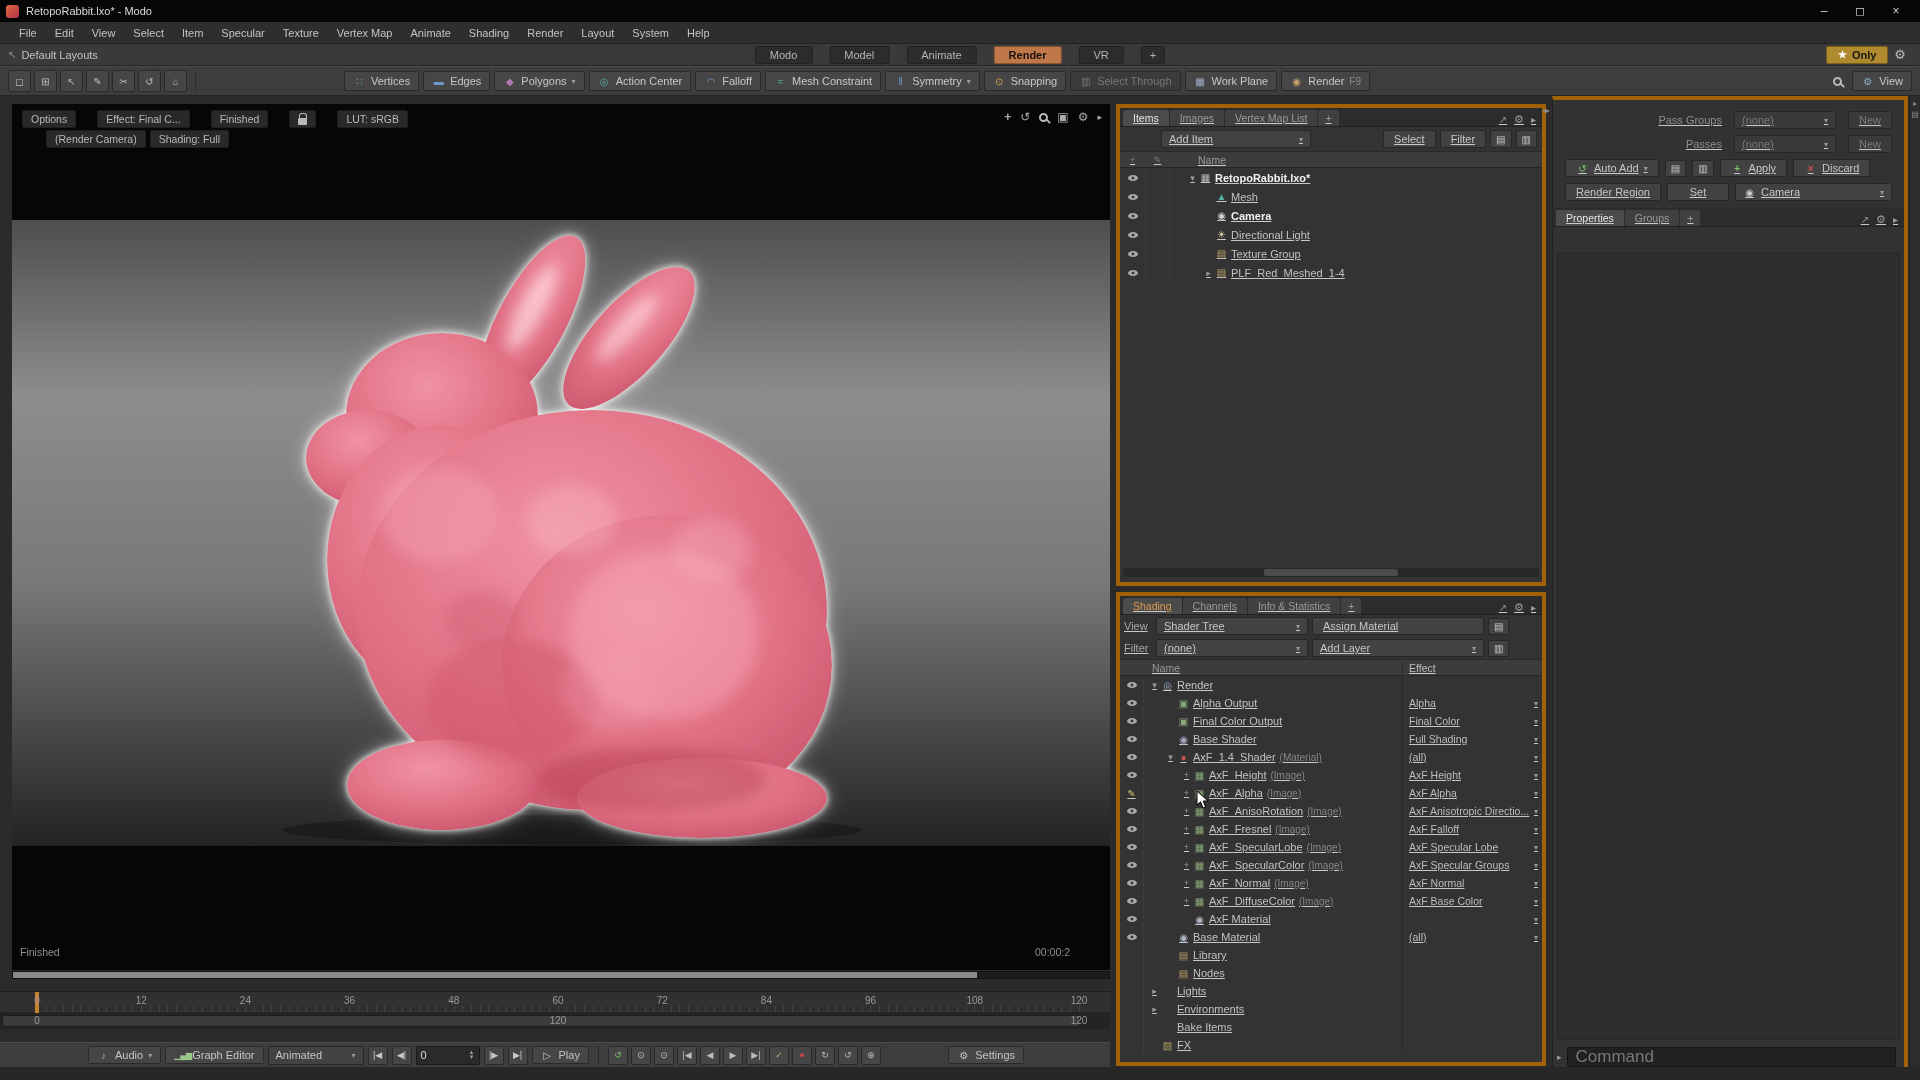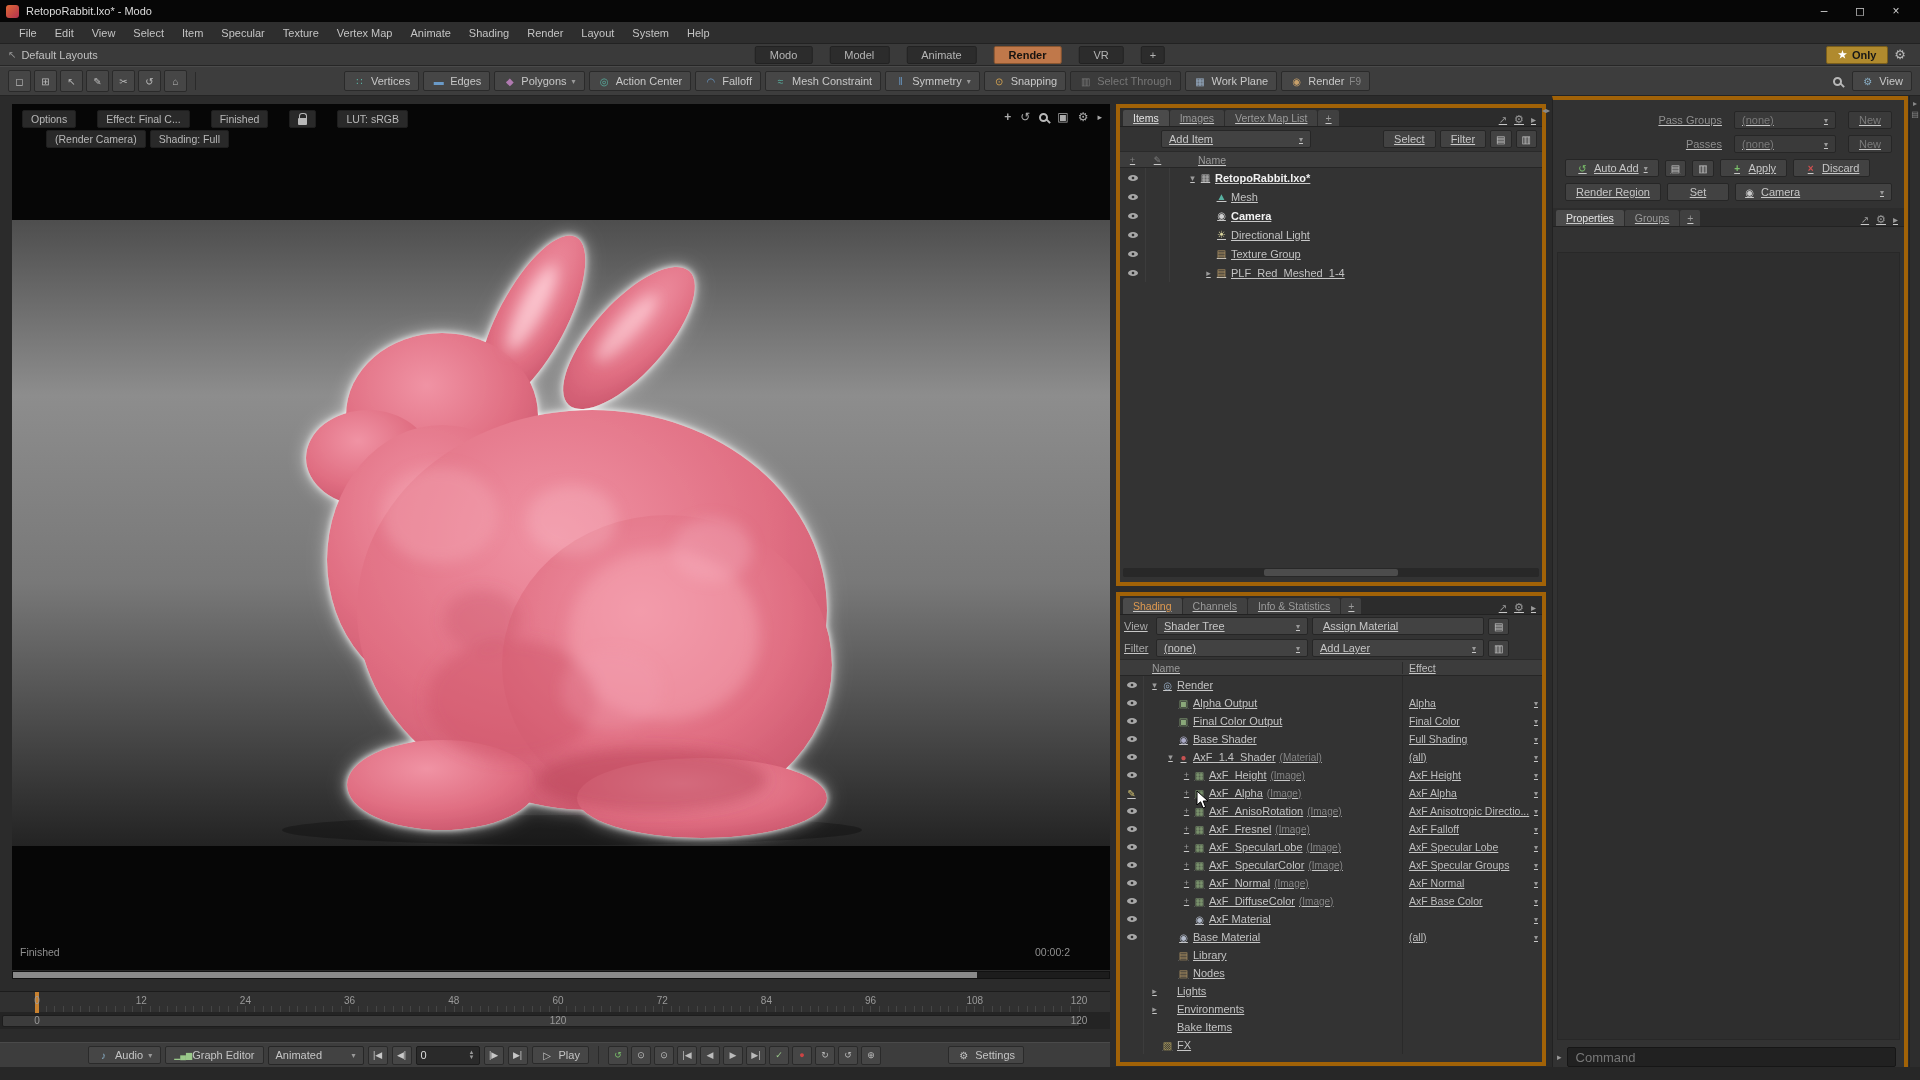--- a/index.html
+++ b/index.html
@@ -93,21 +93,21 @@
   .pencil{color:#d0c070;font-size:10px;}
 
   
   .right-panel{left:1552px;top:96px;width:356px;height:984px;background:#323232;border-left:1px solid #222;}
   .rp-row{display:flex;align-items:center;gap:12px;height:24px;padding:0 12px;}
   .rp-row.right{justify-content:flex-end;}
   .rp-label{color:#8f8f8f;}
   .rp-tabs{margin-top:4px;}
   .rp-body{position:absolute;left:4px;right:4px;top:152px;bottom:36px;background:#2e2e2e;border:1px solid #282828;}
   .command-row{position:absolute;left:4px;right:8px;bottom:8px;height:22px;display:flex;align-items:center;gap:5px;}
-  .command-input{flex:1;height:20px;background:#212121;border:1px solid #161616;border-radius:2px;color:#c8c8c8;padding:0 8px;font-family:"Liberation Sans",sans-serif;font-size:13px;}
+  .command-input{flex:1;height:20px;background:#212121;border:1px solid #161616;border-radius:2px;color:#c8c8c8;padding:0 8px;font-family:"Liberation Sans",sans-serif;font-size:17px;}
   .command-input::placeholder{color:#787878;}
 
   
   .timeline{position:absolute;left:0;top:991px;width:1110px;height:40px;}
   .ruler{position:absolute;left:0;right:0;top:0;height:22px;background:#303030;border-top:1px solid #1c1c1c;border-bottom:1px solid #242424;}
   .ruler-ticks{position:absolute;left:37px;right:26px;bottom:0;height:6px;background:repeating-linear-gradient(90deg,#454545 0 1px,transparent 1px 8.68px);}
   .tick{position:absolute;top:3px;transform:translateX(-50%);color:#9a9a9a;font-size:10px;}
   .playhead{position:absolute;left:35px;top:0;width:4px;height:22px;background:#c8812f;}
   .range-row{position:absolute;left:0;right:0;top:22px;height:16px;background:#242424;}
   .range-handle{position:absolute;left:2px;right:30px;top:2px;bottom:2px;background:#3c3c3c;border:1px solid #1d1d1d;border-radius:2px;}

